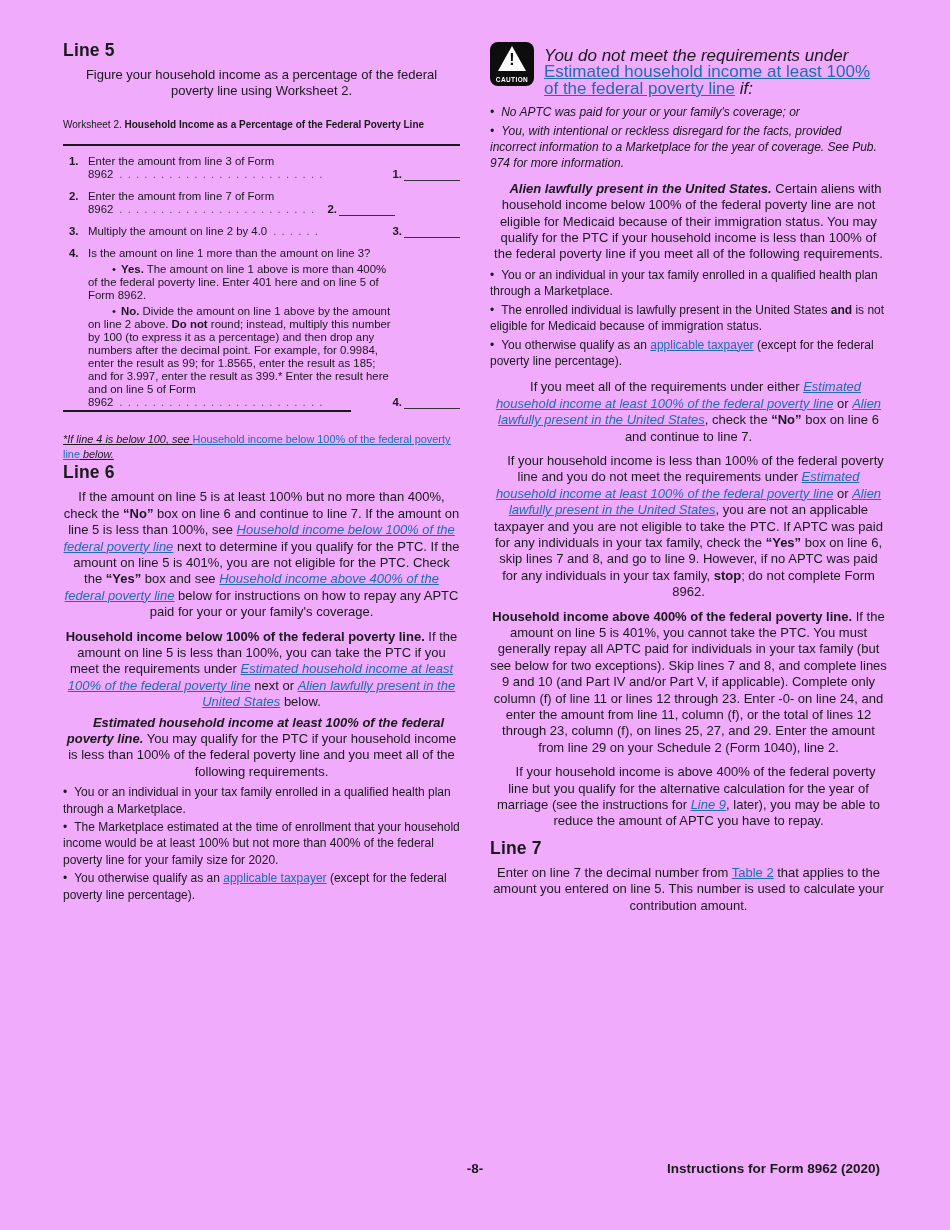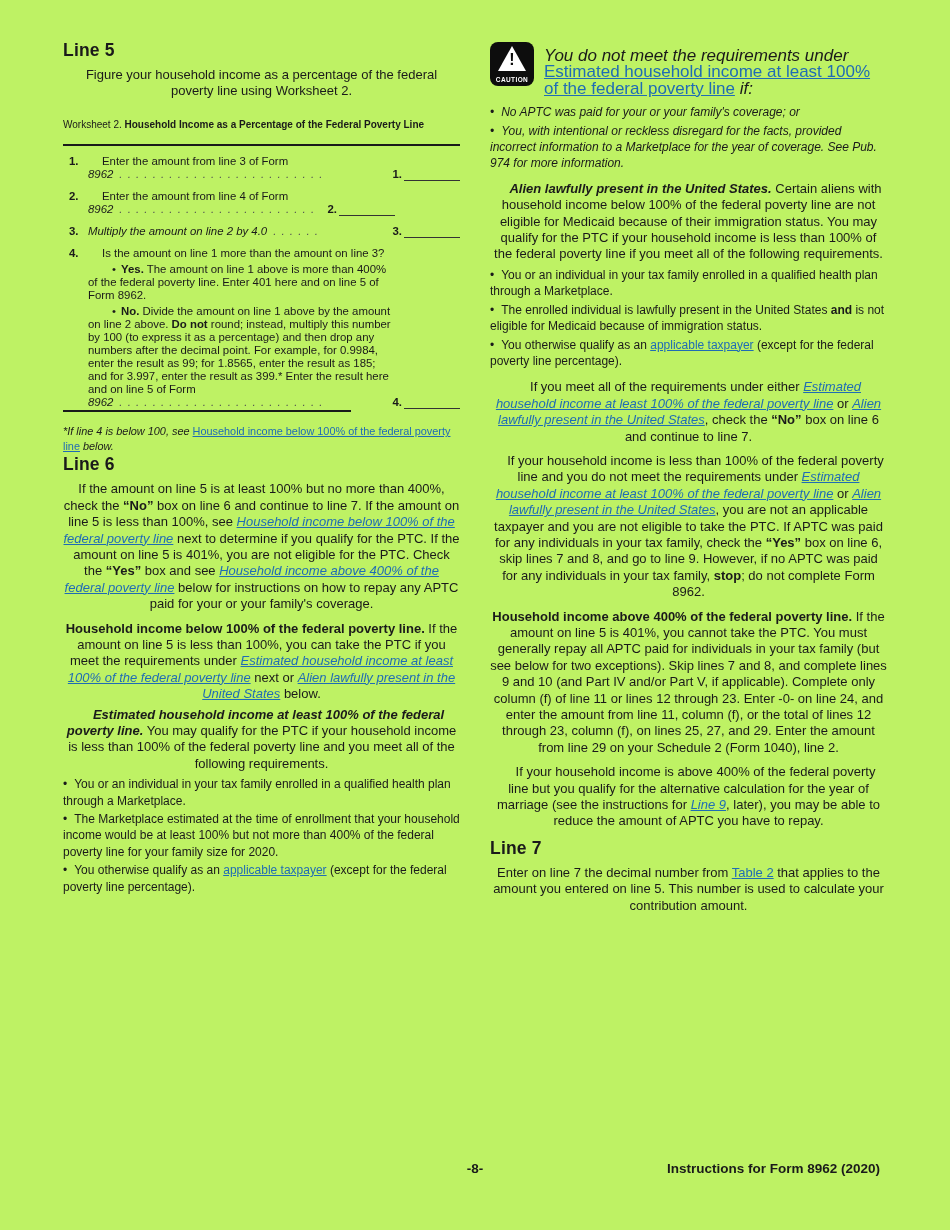--- a/index.html
+++ b/index.html
@@ -2,21 +2,21 @@
 <html><head>
 <meta charset="utf-8">
 <style>
   :root{
     --ink:#1a1a1a;
     --link:#1f6cb5;
   }
   *{box-sizing:border-box;}
   html,body{margin:0;padding:0;background:#ffffff;}
   .page{
-    width:950px;height:1230px;position:relative;overflow:hidden;background:#bef264;
+    width:950px;height:1230px;position:relative;overflow:hidden;background:#f0abfc;
     font-family:"Liberation Sans","DejaVu Sans",sans-serif;color:var(--ink);
   }
   .cols{display:flex;gap:30px;padding:40px 63px 0 63px;}
   .col{width:397px;flex:0 0 397px;}
 
   
   h2.sect{font-size:17.5px;line-height:20px;font-weight:700;margin:0 0 7px 0;letter-spacing:.2px;}
   p.body{font-size:13px;line-height:16.4px;margin:0 0 8px 0;text-align:center;}
   p.tight{margin-bottom:4px;}
   .indent{text-indent:14px;}
@@ -27,34 +27,34 @@
   .s-ai{color:var(--link);text-decoration:underline;font-style:italic;cursor:pointer;}
 
   .bullet{font-size:12px;line-height:16.4px;margin:0 0 2px 0;}
   .blt{display:inline-block;margin-right:7px;}
 
   
   .ws-title{font-size:10px;line-height:20.5px;margin:15px 0 9px 0;}
   .ws-table{border-top:2.5px solid var(--ink);padding-top:9px;font-size:11.4px;line-height:13px;}
   .ws-row{position:relative;padding-left:25px;margin-bottom:9px;}
   .ws-num{position:absolute;left:6px;top:0;font-weight:700;}
-  .ws-text{max-width:302px;margin-left:14px;}
-  .ws-dotline{display:flex;align-items:flex-start;font-style:italic;}
+  .ws-text{max-width:302px;}
+  .ws-dotline{display:flex;align-items:flex-start;}
   .ws-dots{flex:1 1 0;overflow:hidden;white-space:nowrap;margin-left:6px;color:#555;letter-spacing:1px;}
   .mr130{margin-right:132px;}
   .mr140{margin-right:142px;}
   .ws-ans{position:absolute;bottom:0;display:flex;align-items:flex-end;}
   .ws-ans .lab{font-weight:700;}
   .ws-blank{display:inline-block;width:56px;height:12px;border-bottom:1.3px solid #333;margin-left:2px;}
   .ans-r0{right:0;}
   .ans-r65{right:65px;}
   .ws-bullet{max-width:306px;text-indent:12px;margin-top:3px;}
   .ws-bullet .blt{margin-right:5px;}
   .ws-rule{height:2px;background:var(--ink);width:288px;margin-top:1px;}
-  .ws-footnote{font-size:10.9px;line-height:15px;font-style:italic;margin-top:12px;}
+  .ws-footnote{font-size:10.9px;line-height:15px;font-style:italic;margin-top:20px;text-decoration:underline;}
 
   
   .caution{display:flex;gap:10px;margin-bottom:7px;}
   .caution-icon{flex:0 0 44px;width:44px;height:44px;background:#0d0d0d;border-radius:8px;position:relative;margin-top:2px;}
   .c-tri{position:absolute;top:4px;left:50%;transform:translateX(-50%);width:0;height:0;
          border-left:14px solid transparent;border-right:14px solid transparent;border-bottom:25px solid #fff;}
   .c-excl{position:absolute;top:8px;left:50%;transform:translateX(-50%);color:#0d0d0d;font-weight:700;font-size:16px;line-height:20px;z-index:2;}
   .c-word{position:absolute;bottom:3px;left:0;width:100%;text-align:center;color:#fff;font-weight:700;font-size:6.5px;letter-spacing:.4px;}
   .caution-text{font-size:17px;line-height:16.4px;font-style:italic;margin-top:8px;}
 
@@ -88,21 +88,21 @@
             <span class="ws-dots mr130">. . . . . . . . . . . . . . . . . . . . . . . . . . . . . . . . . . . . . . . .</span>
           </div>
           <div class="ws-ans ans-r0">
             <span class="lab">1.</span>
             <span class="ws-blank"></span>
           </div>
         </div>
 
         <div class="ws-row">
           <span class="ws-num">2.</span>
-          <div class="ws-text">Enter the amount from line 4 of Form</div>
+          <div class="ws-text">Enter the amount from line 7 of Form</div>
           <div class="ws-dotline">
             <span>8962</span>
             <span class="ws-dots mr140">. . . . . . . . . . . . . . . . . . . . . . . . . . . . . . . . . . . . . . . .</span>
           </div>
           <div class="ws-ans ans-r65">
             <span class="lab">2.</span>
             <span class="ws-blank"></span>
           </div>
         </div>
 

